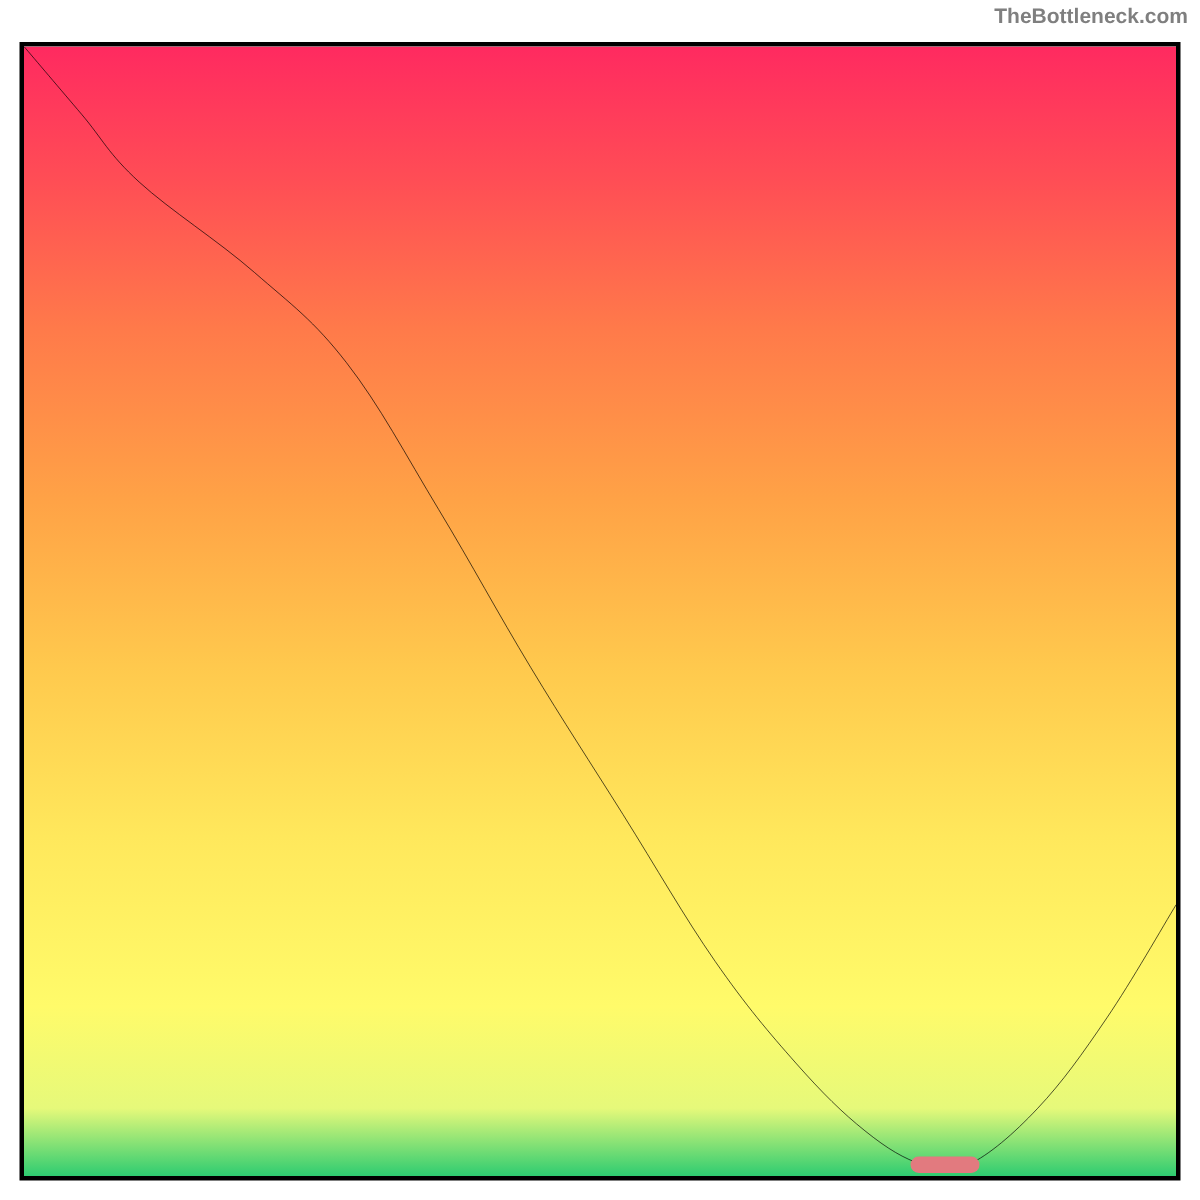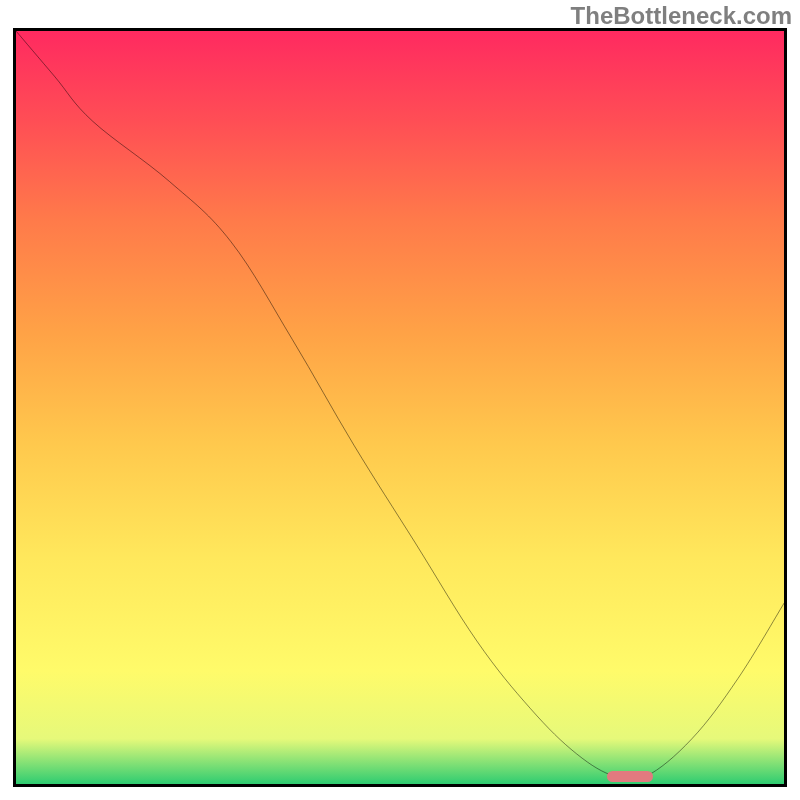--- a/index.html
+++ b/index.html
@@ -13,21 +13,21 @@
   }
   .container {
     position: relative;
     width: 800px;
     height: 800px;
   }
   .attribution {
     position: absolute;
     top: 2px;
     right: 8px;
-    font-size: 24px;
+    font-size: 14px;
     font-weight: bold;
     color: #7f7f7f;
     z-index: 10;
   }
   .plot-frame {
     position: absolute;
     left: 13px;
     top: 28px;
     width: 774px;
     height: 759px;

